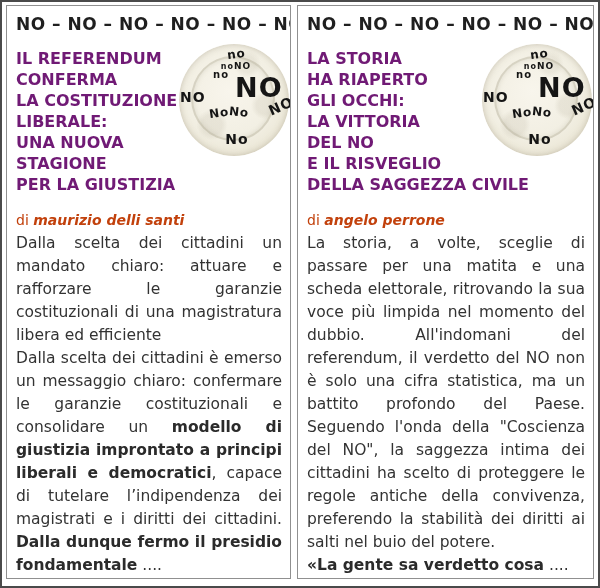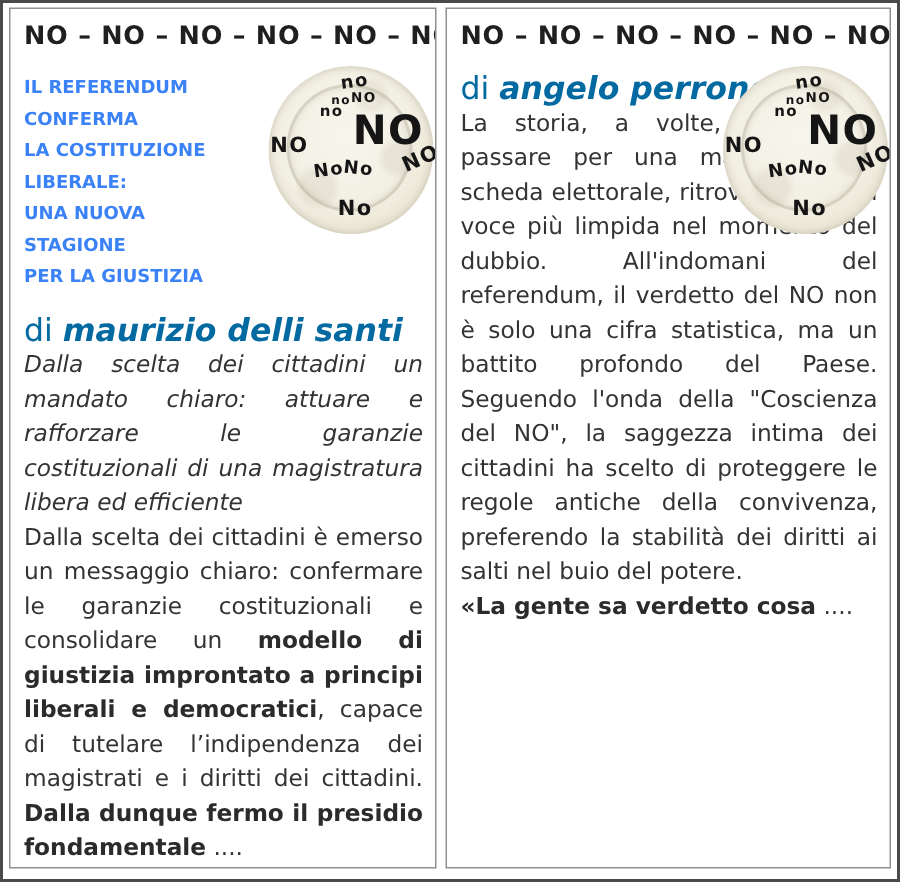--- a/index.html
+++ b/index.html
@@ -14,32 +14,32 @@
     border:1px solid #909090;background:#fff;
     padding:7px 8px 4px 8px;
   }
   .col.left{flex:0 0 285px;}
   .col.right{flex:1;}
   .col-header{
     font-weight:bold;font-size:17px;line-height:20px;color:#1f1f1f;
     letter-spacing:.5px;margin:1px 0 0 1px;white-space:nowrap;
   }
   .title{
-    font-weight:bold;font-size:12px;line-height:21px;color:#3b82f6;
+    font-weight:bold;font-size:16px;line-height:21px;color:#701a75;
     white-space:pre-line;margin:14px 0 0 1px;position:relative;z-index:2;
   }
   .byline{
-    clear:both;margin:14px 0 0 1px;font-size:21px;line-height:23px;color:#0369a1;
+    clear:both;margin:14px 0 0 1px;font-size:14px;line-height:23px;color:#c2410c;
   }
   .byline .author{font-weight:bold;font-style:italic;}
   .para{
     margin:0 0 0 1px;font-size:15.5px;line-height:23px;color:#333;
     text-align:justify;white-space:pre-line;
   }
-  .para.lead{font-style:italic;}
+  .para.lead{}
   .para b{font-weight:bold;color:#2b2b2b;}
   
   .plate{
     position:absolute;top:38px;right:1px;width:110px;height:112px;z-index:1;
   }
   .plate .disc{
     position:absolute;inset:0;border-radius:50%;
     background:
       radial-gradient(circle at 30% 72%, rgba(125,115,88,.10) 0 9%, transparent 14%),
       radial-gradient(circle at 62% 18%, rgba(125,115,88,.09) 0 7%, transparent 12%),
@@ -106,20 +106,27 @@
         <span class="mark" style="left: 50%; top: 16%; font-size: 9px; transform: rotate(0deg);">NO</span>
         <span class="mark" style="left: 31%; top: 23%; font-size: 10px; transform: rotate(0deg);">no</span>
         <span class="mark" style="left: 51%; top: 27%; font-size: 27px; transform: rotate(0deg);">NO</span>
         <span class="mark" style="left: 1%; top: 41%; font-size: 14px; transform: rotate(0deg);">NO</span>
         <span class="mark" style="left: 81%; top: 49%; font-size: 14px; transform: rotate(-24deg);">NO</span>
         <span class="mark" style="left: 27%; top: 56%; font-size: 12px; transform: rotate(-8deg);">No</span>
         <span class="mark" style="left: 45%; top: 55%; font-size: 12px; transform: rotate(6deg);">No</span>
         <span class="mark" style="left: 42%; top: 79%; font-size: 14px; transform: rotate(0deg);">No</span>
       </div>
 
+    <div class="title">LA STORIA
+HA RIAPERTO
+GLI OCCHI:
+LA VITTORIA
+DEL NO
+E IL RISVEGLIO
+DELLA SAGGEZZA CIVILE</div>
 
     <div class="byline"><span>di </span><span class="author">angelo perrone</span></div>
 
     <p class="para"><span>La storia, a volte, sceglie di passare per una matita e una scheda elettorale, ritrovando la sua voce più limpida nel momento del dubbio. All'indomani del referendum, il verdetto del NO non è solo una cifra statistica, ma un battito profondo del Paese. Seguendo l'onda della "Coscienza del NO", la saggezza intima dei cittadini ha scelto di proteggere le regole antiche della convivenza, preferendo la stabilità dei diritti ai salti nel buio del potere.
 </span><b>«La gente sa verdetto cosa</b><span> ....</span></p>
   </div>
 
 </div>
 
 </body></html>

